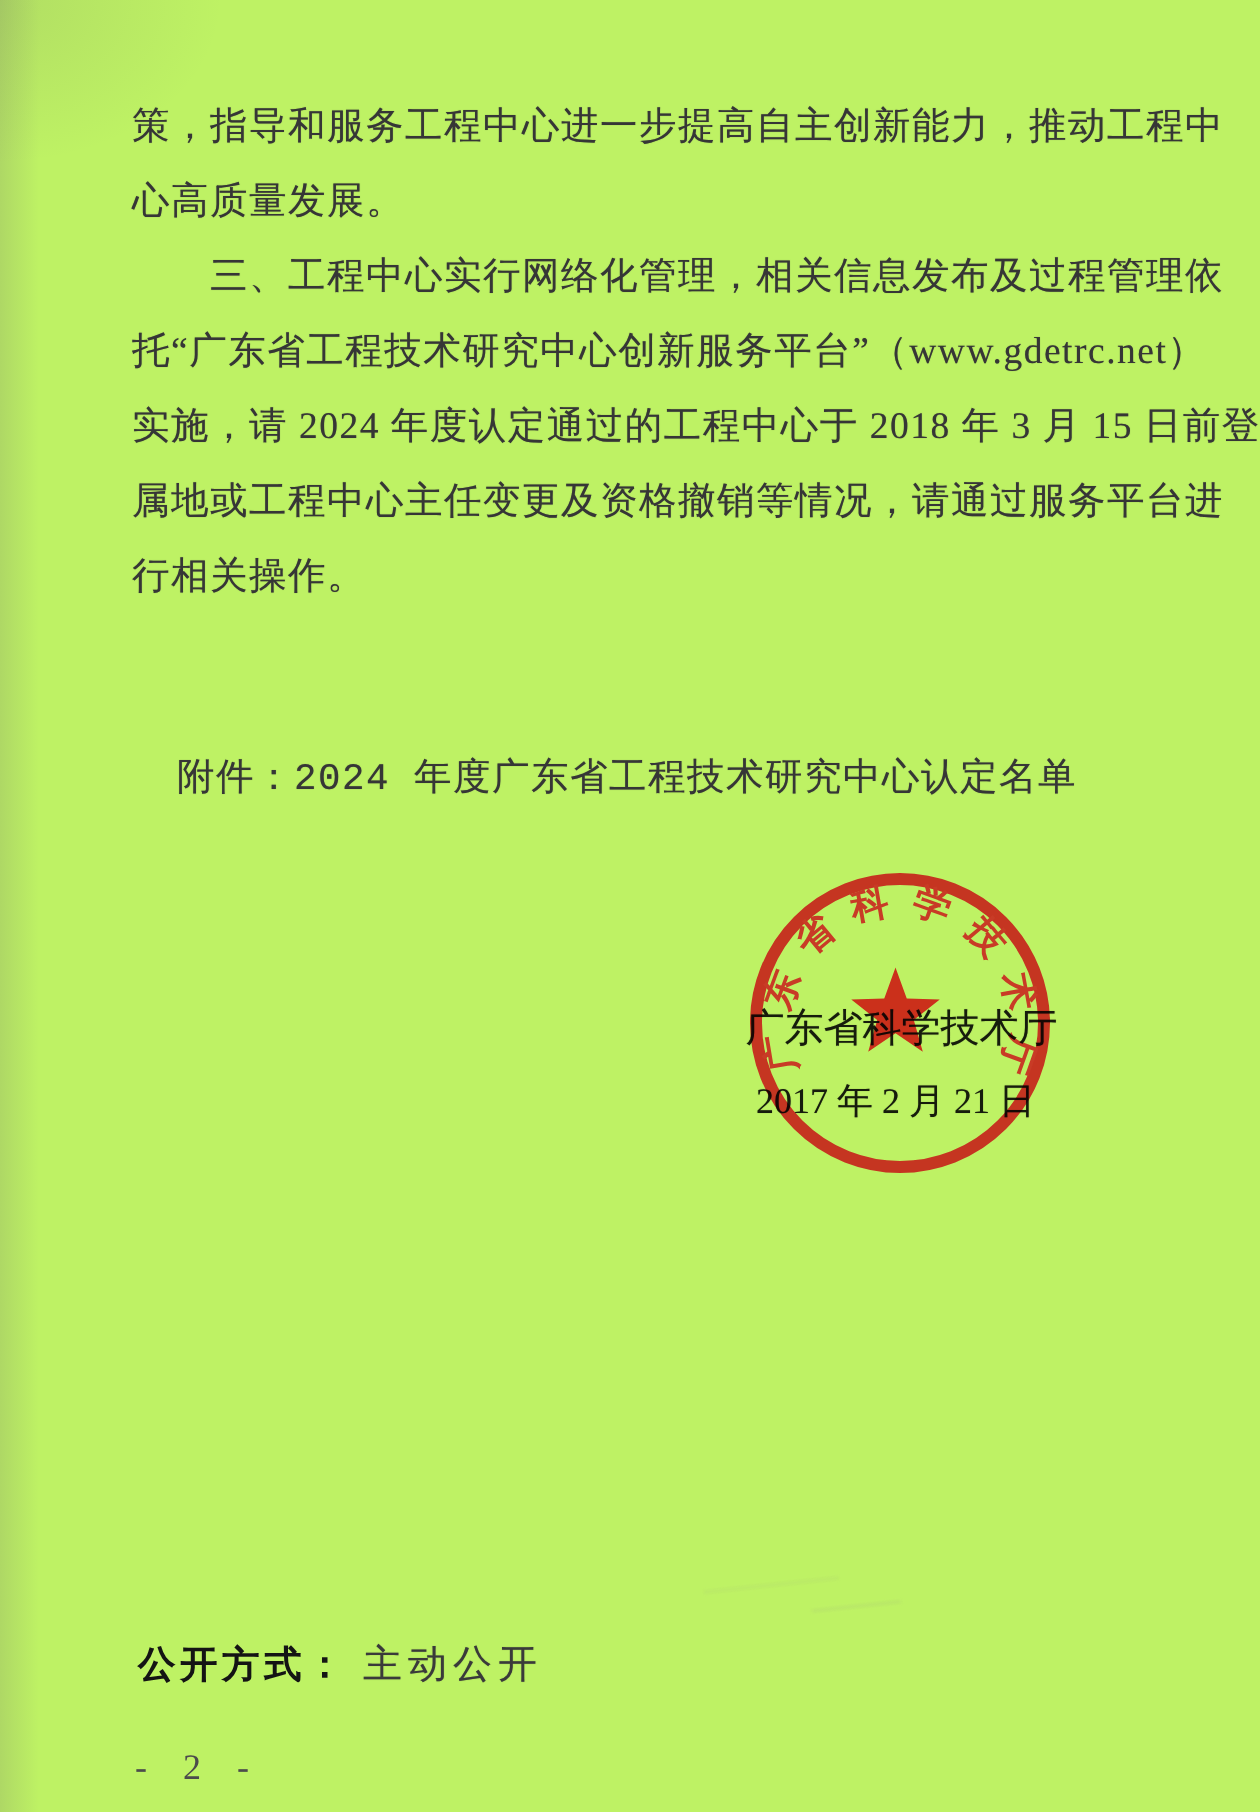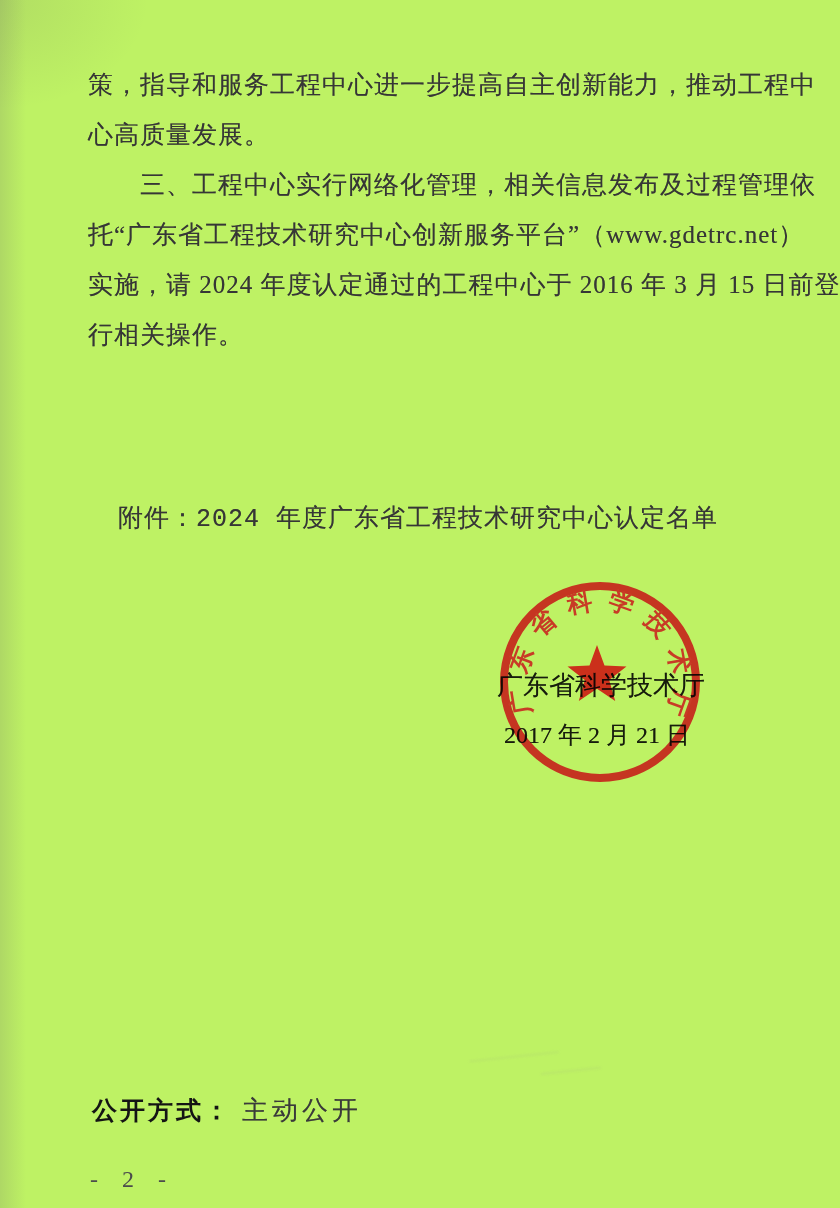--- a/index.html
+++ b/index.html
@@ -89,21 +89,22 @@
 
 <div class="page">
   <div class="edge-shade"></div>
   <div class="corner-shade"></div>
 
   <div class="body-text">
     <div class="line">策，指导和服务工程中心进一步提高自主创新能力，推动工程中</div>
     <div class="line para-end">心高质量发展。</div>
     <div class="line indent">三、工程中心实行网络化管理，相关信息发布及过程管理依</div>
     <div class="line">托“广东省工程技术研究中心创新服务平台”（www.gdetrc.net）</div>
-    <div class="line">实施，请 2024 年度认定通过的工程中心于 2016 年 3 月 15 日前登</div>
+    <div class="line">实施，请 2024 年度认定通过的工程中心于 2018 年 3 月 15 日前登</div>
+    <div class="line">属地或工程中心主任变更及资格撤销等情况，请通过服务平台进</div>
     <div class="line para-end">行相关操作。</div>
   </div>
 
   <div class="attachment">附件：2024 年度广东省工程技术研究中心认定名单</div>
 
   <div class="seal">
     <svg viewBox="0 0 210 210" xmlns="http://www.w3.org/2000/svg">
       <circle class="seal-ring" cx="105" cy="105" r="96"></circle>
       <path id="sealArcPath" d="M 39.4 137 A 73 73 0 1 1 170.6 137" fill="none"></path>
       <text class="seal-arc-text">

